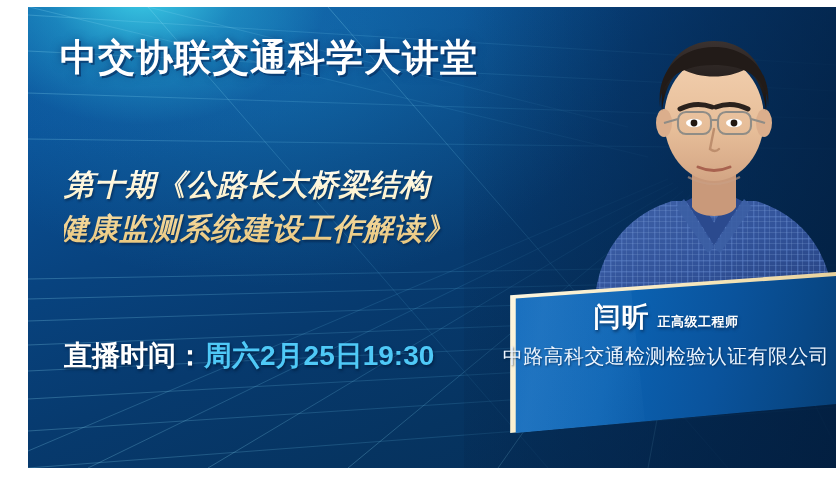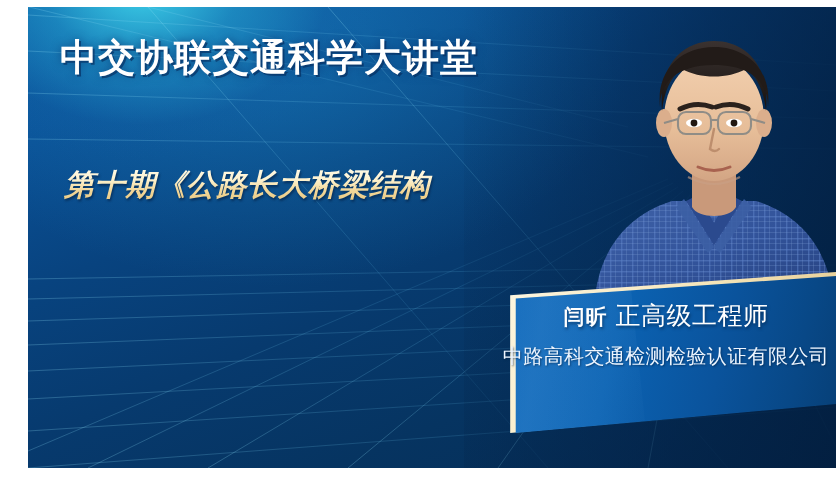--- a/index.html
+++ b/index.html
@@ -83,23 +83,23 @@
   }
   .speaker-panel .sheen{
     position:absolute;left:-20%;top:-30%;width:55%;height:170%;
     background:linear-gradient(105deg, rgba(255,255,255,0) 0%, rgba(140,200,245,.16) 48%, rgba(255,255,255,0) 100%);
     transform:rotate(-6deg);
   }
   .speaker-text{position:absolute;left:0;top:0;width:354px;height:160px;}
   .sp-name-row{
     position:absolute;left:0;right:14px;top:34px;text-align:center;white-space:nowrap;
   }
-  .sp-name{font-size:21px;font-weight:bold;color:#ffffff;letter-spacing:1px;
+  .sp-name{font-size:27px;font-weight:bold;color:#ffffff;letter-spacing:1px;
            text-shadow:1px 2px 3px rgba(3,30,64,.6);margin-top:43px;}
-  .sp-title{font-size:25px;font-weight:normal;color:#ffffff;margin-left:8px;letter-spacing:.5px;
+  .sp-title{font-size:13px;font-weight:bold;color:#ffffff;margin-left:8px;letter-spacing:.5px;
             text-shadow:1px 2px 3px rgba(3,30,64,.6);margin-top:32px;}
   .sp-org{
     position:absolute;left:0;right:14px;top:78px;text-align:center;white-space:nowrap;
     font-size:20px;color:#eef6ff;letter-spacing:.4px;
     text-shadow:1px 1px 2px rgba(3,30,64,.6);
   }
 </style>
 </head>
 <body>
 
@@ -242,22 +242,26 @@
 
           <path d="M100 170 q26 14 52 0" stroke="#caa085" stroke-width="2" fill="none" opacity="0.6"></path>
         </g>
       </svg>
     </div>
 
     <div class="headline">中交协联交通科学大讲堂</div>
 
     <div class="subtitle">
       <span class="l1">第十期《公路长大桥梁结构</span>
-    </div>
-
+      <span class="l2">健康监测系统建设工作解读》</span>
+    </div>
+
+    <div class="timeline">
+      <span class="lbl">直播时间：</span><span class="val">周六2月25日19:30</span>
+    </div>
 
     <div class="speaker-wrap">
       <div class="speaker-shadow"></div>
       <div class="speaker-gold"></div>
       <div class="speaker-panel">
         <div class="sheen"></div>
       </div>
       <div class="speaker-text">
         <div class="sp-name-row">
           <span class="sp-name">闫昕</span><span class="sp-title">正高级工程师</span>

